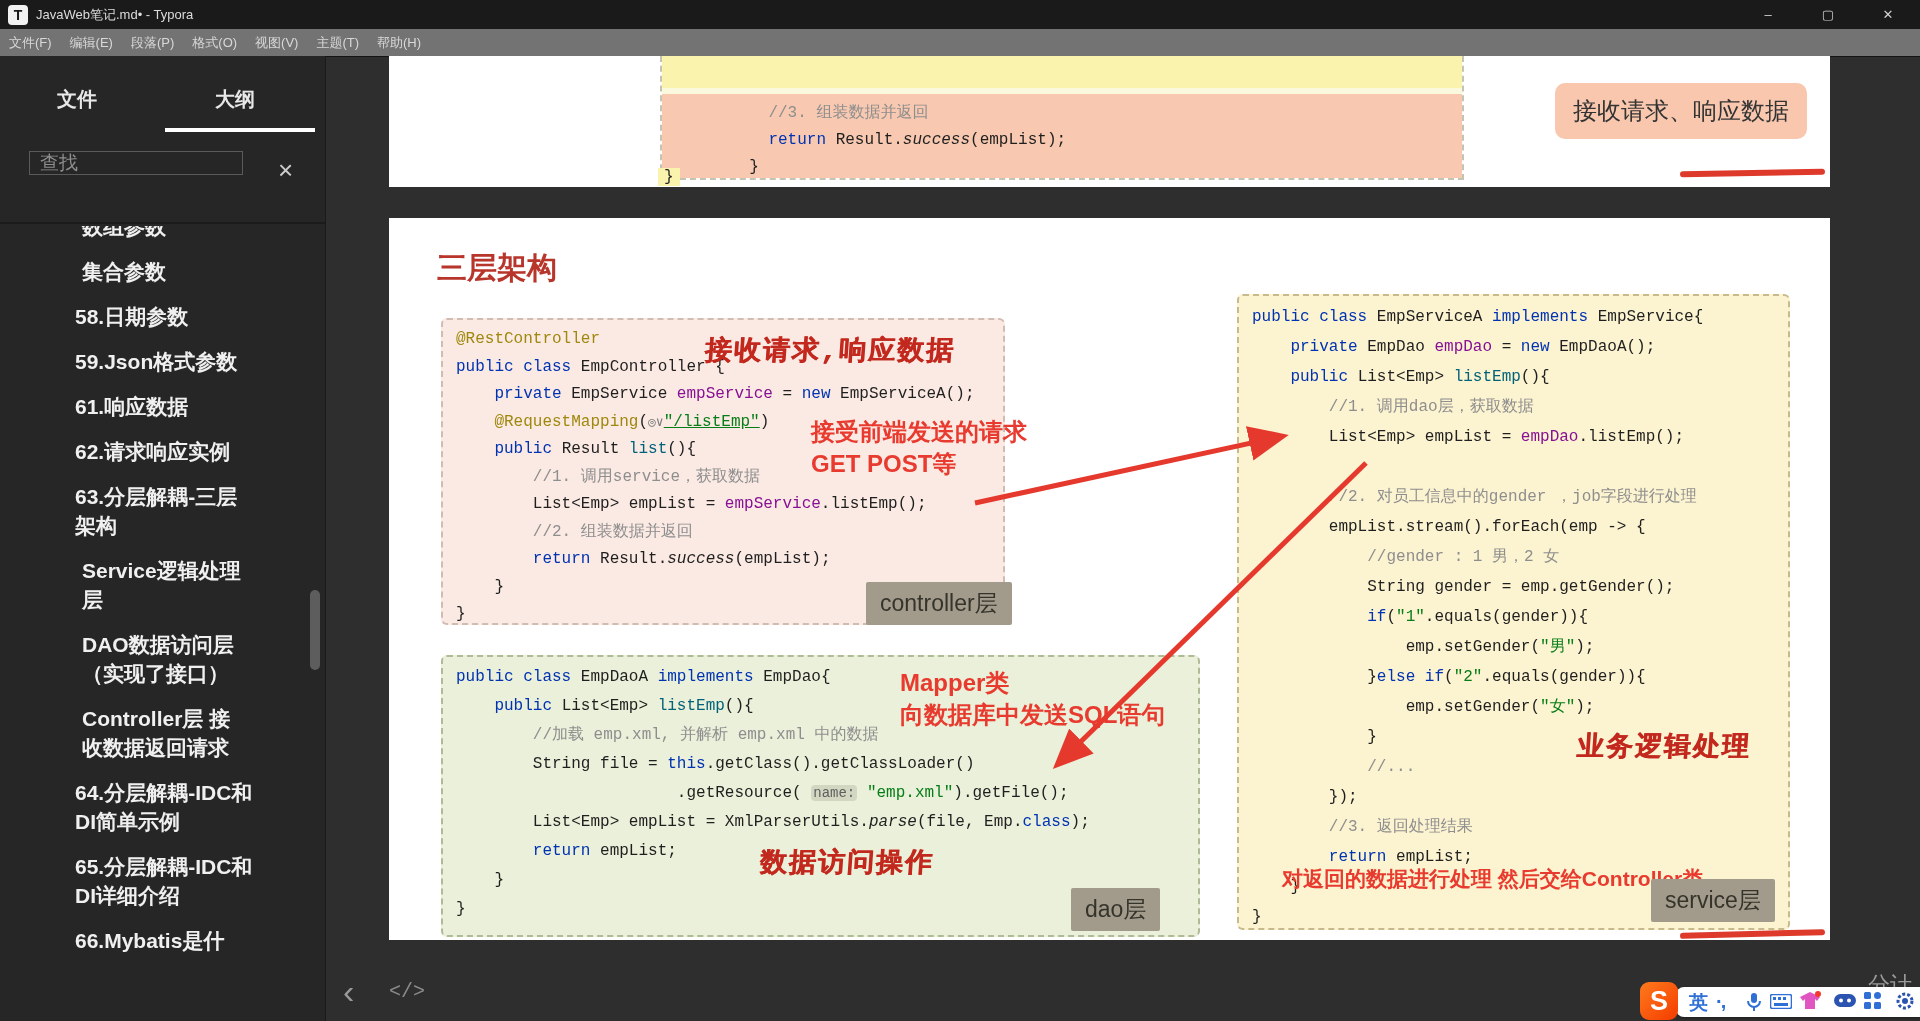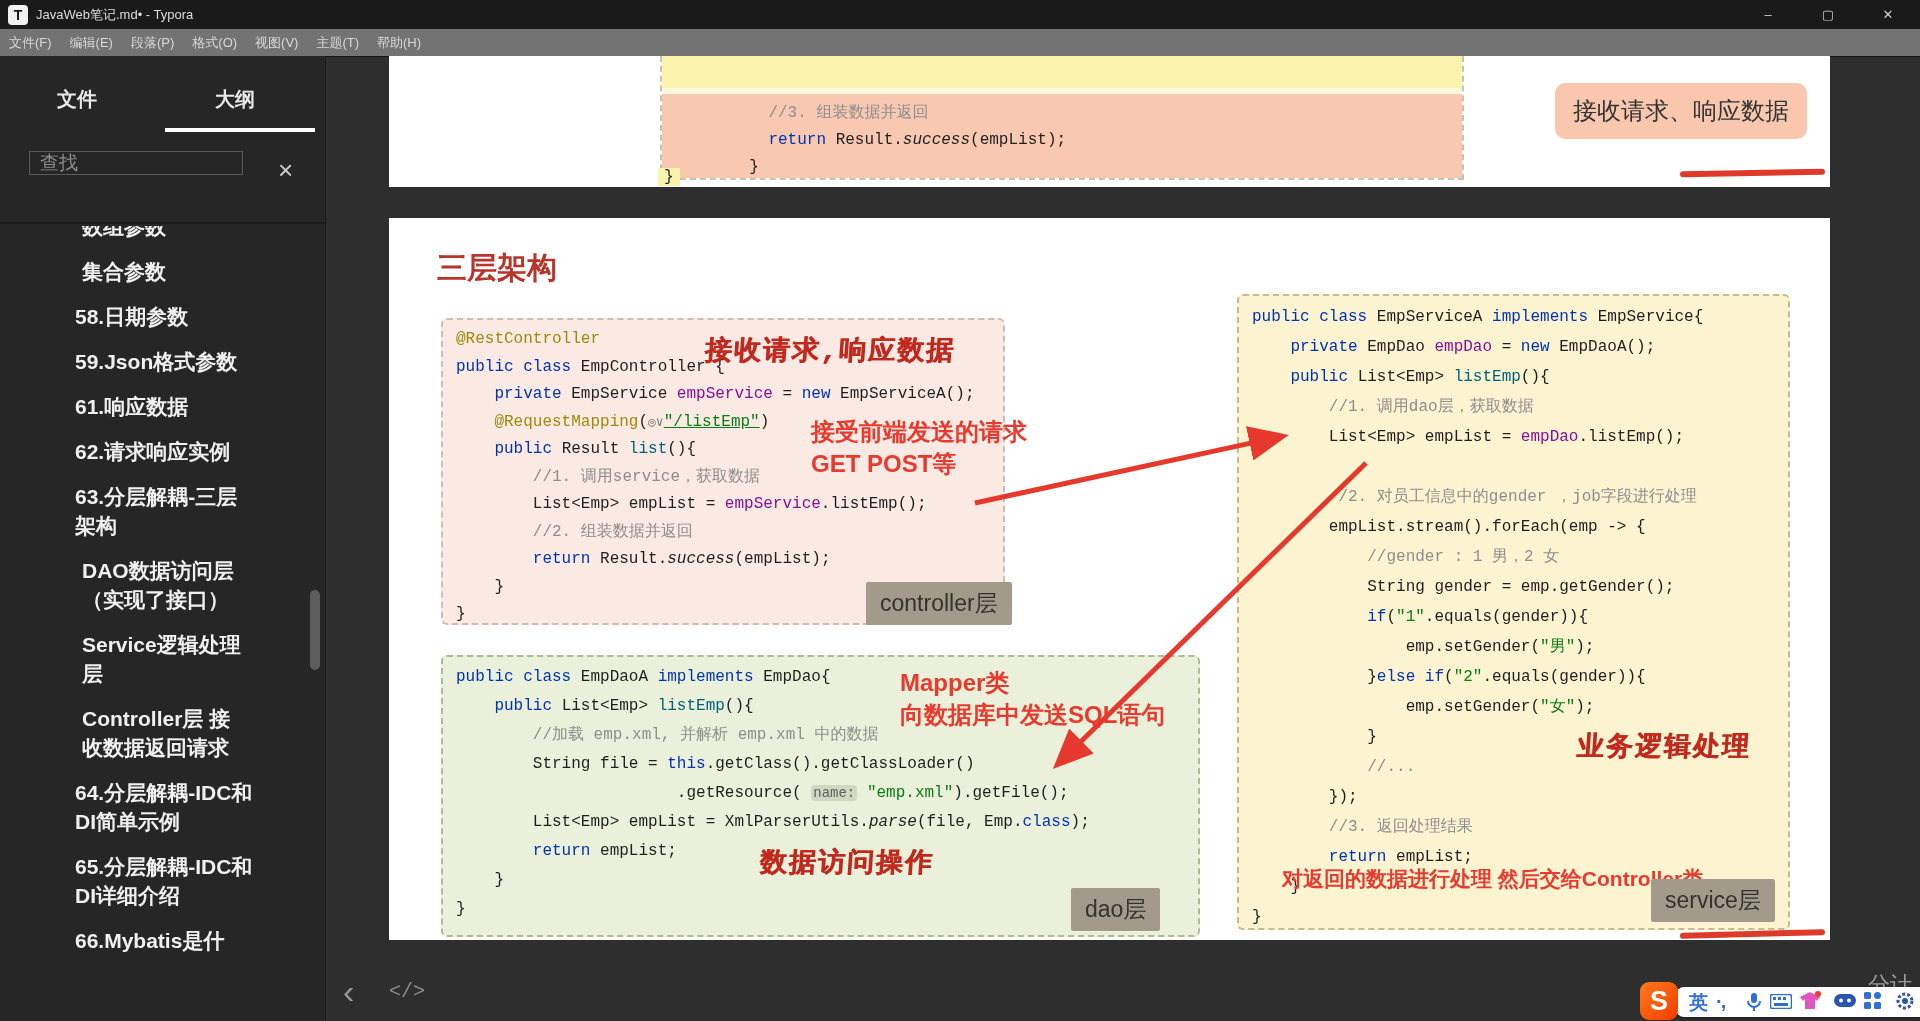--- a/index.html
+++ b/index.html
@@ -106,24 +106,24 @@
     <div class="side-divider"></div>
     <div class="outline" id="outline">
         <div class="ol-item lvl2 clipped">数组参数</div>
         <div class="ol-item lvl2">集合参数</div>
         <div class="ol-item lvl1">58.日期参数</div>
         <div class="ol-item lvl1">59.Json格式参数</div>
         <div class="ol-item lvl1">61.响应数据</div>
         <div class="ol-item lvl1">62.请求响应实例</div>
         <div class="ol-item lvl1">63.分层解耦-三层
 架构</div>
+        <div class="ol-item lvl2">Service逻辑处理
+层</div>
         <div class="ol-item lvl2">DAO数据访问层
 （实现了接口）</div>
-        <div class="ol-item lvl2">Service逻辑处理
-层</div>
         <div class="ol-item lvl2">Controller层 接
 收数据返回请求</div>
         <div class="ol-item lvl1">64.分层解耦-IDC和
 DI简单示例</div>
         <div class="ol-item lvl1">65.分层解耦-IDC和
 DI详细介绍</div>
         <div class="ol-item lvl1">66.Mybatis是什</div>
       </div>
     <div class="side-scroll"></div>
   </div>

